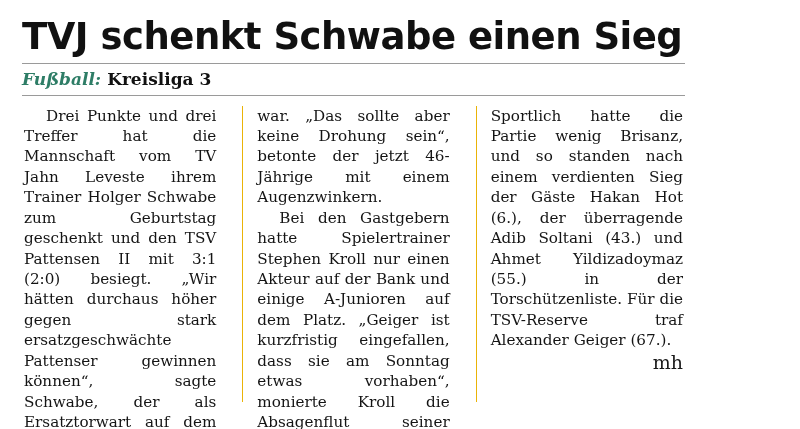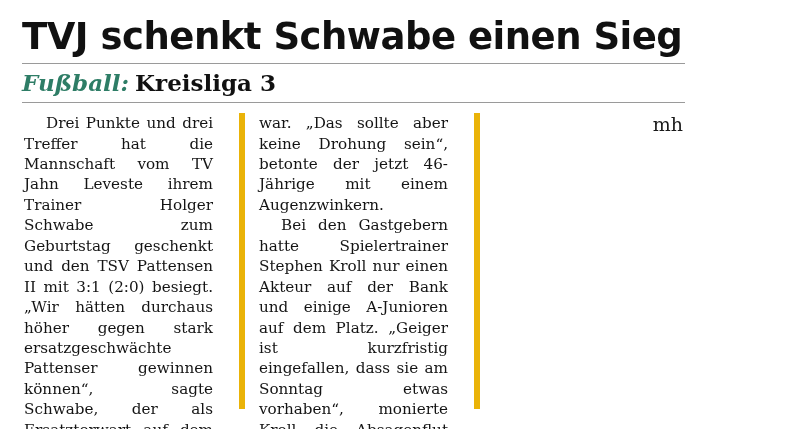--- a/index.html
+++ b/index.html
@@ -31,21 +31,21 @@
     margin: 0 0 4px 0;
     white-space: nowrap;
   }
   .rule-top {
     border: none;
     border-top: 1px solid #9a9a9a;
     margin: 6px 0 6px 0;
   }
   .kicker {
     font-family: "DejaVu Serif", serif;
-    font-size: 23px;
+    font-size: 17px;
     line-height: 1.1;
     margin: 2px 0 6px 0;
     white-space: nowrap;
   }
   .kicker .sport {
     color: #2e7d66;
     font-style: italic;
     font-weight: 700;
   }
   .kicker .league {
@@ -63,21 +63,21 @@
     gap: 12px;
     height: 296px;
   }
   .col {
     flex: 1 1 0;
     padding: 0 14px;
     box-sizing: border-box;
     position: relative;
   }
   .col + .col {
-    border-left: 6px solid #eab308;
+    border-left: 1px solid #eab308;
   }
   .col:first-child { padding-left: 2px; }
   .col:last-child { padding-right: 2px; }
   .col p {
     margin: 0;
     font-family: "DejaVu Serif", serif;
     font-size: 15.2px;
     line-height: 1.345;
     text-align: justify;
     text-justify: inter-word;
@@ -114,17 +114,18 @@
     <div class="col">
       <p class="indent">Drei Punkte und drei Treffer hat die Mannschaft vom TV Jahn Leveste ihrem Trainer Holger Schwabe zum Geburtstag geschenkt und den TSV Pattensen II mit 3:1 (2:0) besiegt. „Wir hätten durchaus höher gegen stark ersatzgeschwächte Pattenser gewinnen können“, sagte Schwabe, der als Ersatztorwart auf dem Spielberichtsbogen eingetragen</p>
     </div>
 
     <div class="col">
       <p>war. „Das sollte aber keine Drohung sein“, betonte der jetzt 46-Jährige mit einem Augenzwinkern.</p>
       <p class="indent">Bei den Gastgebern hatte Spielertrainer Stephen Kroll nur einen Akteur auf der Bank und einige A-Junioren auf dem Platz. „Geiger ist kurzfristig eingefallen, dass sie am Sonntag etwas vorhaben“, monierte Kroll die Absagenflut seiner Spieler.</p>
     </div>
 
     <div class="col">
+      <p>Sportlich hatte die Partie wenig Brisanz, und so standen nach einem verdienten Sieg der Gäste Hakan Hot (6.), der überragende Adib Soltani (43.) und Ahmet Yildizadoymaz (55.) in der Torschützenliste. Für die TSV-Reserve traf Alexander Geiger (67.).</p>
       <span class="signature">mh</span>
     </div>
 
   </div>
 </div>
 
 </body></html>

